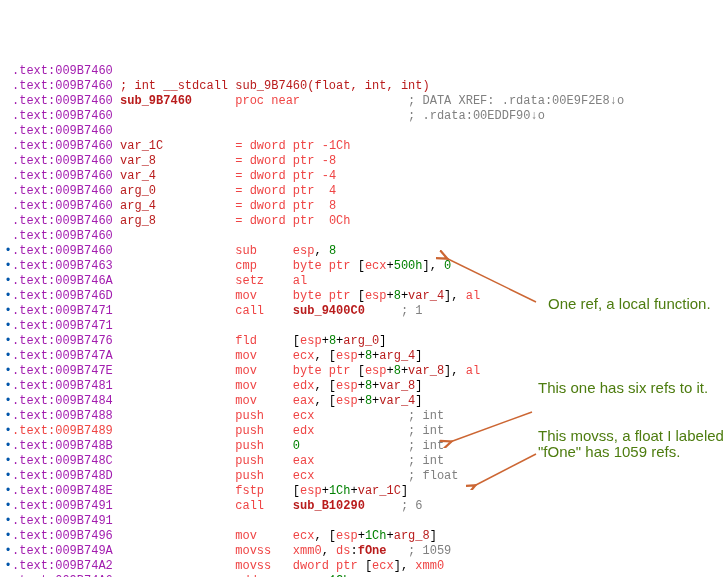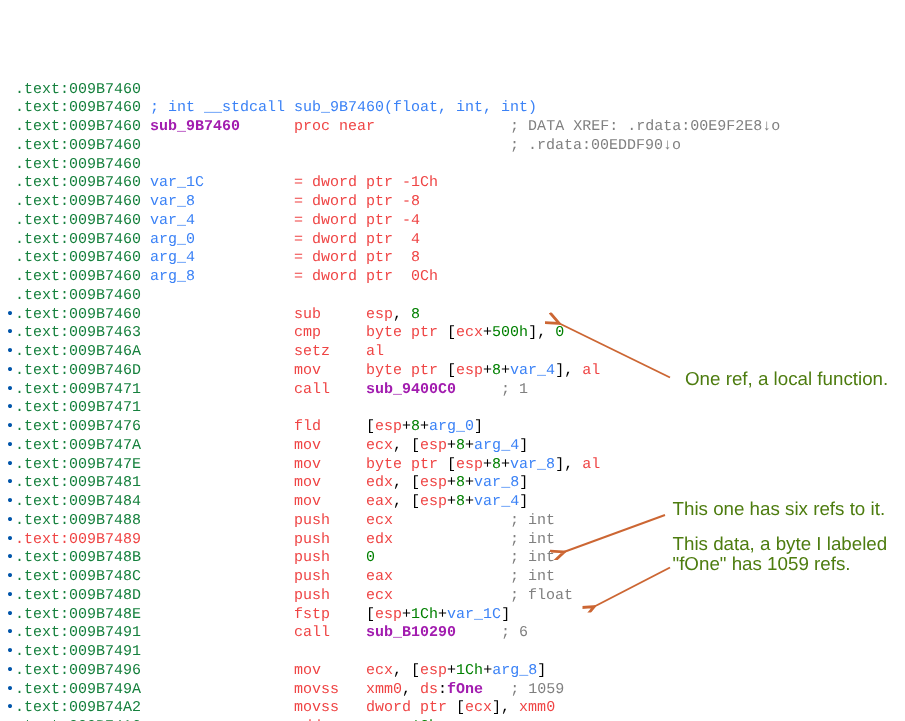--- a/index.html
+++ b/index.html
@@ -9,40 +9,40 @@
     font-family: "Consolas", "Courier New", monospace;
     font-size: 12px;
     line-height: 15px;
     white-space: pre;
     color: #000;
     width: 724px;
     overflow: hidden;
   }
   .row { display: block; position: relative; white-space: pre; }
   .gutter { display: inline-block; width: 8px; color: #0055aa; text-align: center; }
-  .addr { color: #15803d; }
-  .green { color: #3b82f6; }
-  .navy { color: #a21caf; font-weight: bold; }
+  .addr { color: #a21caf; }
+  .green { color: #b91c1c; }
+  .navy { color: #b91c1c; font-weight: bold; }
   .navy-plain { color: #ef4444; }
   .num { color: #008000; }
   .xref { color: #808080; font-family: Liberation Mono, monospace; }
   .cmt { color: #808080; }
   .annot { color: #4d7c0f; position: absolute; font-family: sans-serif; font-size: 15px; }
   svg.arrow { position: absolute; pointer-events: none; }
 </style>
 </head>
 <body>
 
 
 
 <div id="listing"><div class="row"><span class="gutter"> </span><span class="addr">.text:009B7460</span></div><div class="row"><span class="gutter"> </span><span class="addr">.text:009B7460</span><span class="green"> ; int __stdcall sub_9B7460(float, int, int)</span></div><div class="row"><span class="gutter"> </span><span class="addr">.text:009B7460</span><span class="navy"> sub_9B7460</span><span class="navy-plain">      proc near</span><span class="xref">               ; DATA XREF: .rdata:00E9F2E8↓o</span></div><div class="row"><span class="gutter"> </span><span class="addr">.text:009B7460</span><span class="xref">                                         ; .rdata:00EDDF90↓o</span></div><div class="row"><span class="gutter"> </span><span class="addr">.text:009B7460</span></div><div class="row"><span class="gutter"> </span><span class="addr">.text:009B7460</span><span class="green"> var_1C</span><span class="navy-plain">          = dword ptr -1Ch</span></div><div class="row"><span class="gutter"> </span><span class="addr">.text:009B7460</span><span class="green"> var_8</span><span class="navy-plain">           = dword ptr -8</span></div><div class="row"><span class="gutter"> </span><span class="addr">.text:009B7460</span><span class="green"> var_4</span><span class="navy-plain">           = dword ptr -4</span></div><div class="row"><span class="gutter"> </span><span class="addr">.text:009B7460</span><span class="green"> arg_0</span><span class="navy-plain">           = dword ptr  4</span></div><div class="row"><span class="gutter"> </span><span class="addr">.text:009B7460</span><span class="green"> arg_4</span><span class="navy-plain">           = dword ptr  8</span></div><div class="row"><span class="gutter"> </span><span class="addr">.text:009B7460</span><span class="green"> arg_8</span><span class="navy-plain">           = dword ptr  0Ch</span></div><div class="row"><span class="gutter"> </span><span class="addr">.text:009B7460</span></div><div class="row"><span class="gutter">•</span><span class="addr">.text:009B7460</span><span class="navy-plain">                 sub     </span><span class="navy-plain">esp</span><span>, </span><span class="num">8</span></div><div class="row"><span class="gutter">•</span><span class="addr">.text:009B7463</span><span class="navy-plain">                 cmp     </span><span class="navy-plain">byte ptr </span><span>[</span><span class="navy-plain">ecx</span><span>+</span><span class="num">500h</span><span>], </span><span class="num">0</span></div><div class="row"><span class="gutter">•</span><span class="addr">.text:009B746A</span><span class="navy-plain">                 setz    </span><span class="navy-plain">al</span></div><div class="row"><span class="gutter">•</span><span class="addr">.text:009B746D</span><span class="navy-plain">                 mov     </span><span class="navy-plain">byte ptr </span><span>[</span><span class="navy-plain">esp</span><span>+</span><span class="num">8</span><span>+</span><span class="green">var_4</span><span>], </span><span class="navy-plain">al</span></div><div class="row"><span class="gutter">•</span><span class="addr">.text:009B7471</span><span class="navy-plain">                 call    </span><span class="navy">sub_9400C0</span><span class="cmt">     ; 1</span></div><div class="row"><span class="gutter">•</span><span class="addr">.text:009B7471</span></div><div class="row"><span class="gutter">•</span><span class="addr">.text:009B7476</span><span class="navy-plain">                 fld     </span><span>[</span><span class="navy-plain">esp</span><span>+</span><span class="num">8</span><span>+</span><span class="green">arg_0</span><span>]</span></div><div class="row"><span class="gutter">•</span><span class="addr">.text:009B747A</span><span class="navy-plain">                 mov     </span><span class="navy-plain">ecx</span><span>, [</span><span class="navy-plain">esp</span><span>+</span><span class="num">8</span><span>+</span><span class="green">arg_4</span><span>]</span></div><div class="row"><span class="gutter">•</span><span class="addr">.text:009B747E</span><span class="navy-plain">                 mov     </span><span class="navy-plain">byte ptr </span><span>[</span><span class="navy-plain">esp</span><span>+</span><span class="num">8</span><span>+</span><span class="green">var_8</span><span>], </span><span class="navy-plain">al</span></div><div class="row"><span class="gutter">•</span><span class="addr">.text:009B7481</span><span class="navy-plain">                 mov     </span><span class="navy-plain">edx</span><span>, [</span><span class="navy-plain">esp</span><span>+</span><span class="num">8</span><span>+</span><span class="green">var_8</span><span>]</span></div><div class="row"><span class="gutter">•</span><span class="addr">.text:009B7484</span><span class="navy-plain">                 mov     </span><span class="navy-plain">eax</span><span>, [</span><span class="navy-plain">esp</span><span>+</span><span class="num">8</span><span>+</span><span class="green">var_4</span><span>]</span></div><div class="row"><span class="gutter">•</span><span class="addr">.text:009B7488</span><span class="navy-plain">                 push    </span><span class="navy-plain">ecx</span><span class="cmt">             ; int</span></div><div class="row"><span class="gutter">•</span><span class="navy-plain">.text:009B7489</span><span class="navy-plain">                 push    </span><span class="navy-plain">edx</span><span class="cmt">             ; int</span></div><div class="row"><span class="gutter">•</span><span class="addr">.text:009B748B</span><span class="navy-plain">                 push    </span><span class="num">0</span><span class="cmt">               ; int</span></div><div class="row"><span class="gutter">•</span><span class="addr">.text:009B748C</span><span class="navy-plain">                 push    </span><span class="navy-plain">eax</span><span class="cmt">             ; int</span></div><div class="row"><span class="gutter">•</span><span class="addr">.text:009B748D</span><span class="navy-plain">                 push    </span><span class="navy-plain">ecx</span><span class="cmt">             ; float</span></div><div class="row"><span class="gutter">•</span><span class="addr">.text:009B748E</span><span class="navy-plain">                 fstp    </span><span>[</span><span class="navy-plain">esp</span><span>+</span><span class="num">1Ch</span><span>+</span><span class="green">var_1C</span><span>]</span></div><div class="row"><span class="gutter">•</span><span class="addr">.text:009B7491</span><span class="navy-plain">                 call    </span><span class="navy">sub_B10290</span><span class="cmt">     ; 6</span></div><div class="row"><span class="gutter">•</span><span class="addr">.text:009B7491</span></div><div class="row"><span class="gutter">•</span><span class="addr">.text:009B7496</span><span class="navy-plain">                 mov     </span><span class="navy-plain">ecx</span><span>, [</span><span class="navy-plain">esp</span><span>+</span><span class="num">1Ch</span><span>+</span><span class="green">arg_8</span><span>]</span></div><div class="row"><span class="gutter">•</span><span class="addr">.text:009B749A</span><span class="navy-plain">                 movss   </span><span class="navy-plain">xmm0</span><span>, </span><span class="navy-plain">ds</span><span>:</span><span class="navy">fOne</span><span class="cmt">   ; 1059</span></div><div class="row"><span class="gutter">•</span><span class="addr">.text:009B74A2</span><span class="navy-plain">                 movss   </span><span class="navy-plain">dword ptr </span><span>[</span><span class="navy-plain">ecx</span><span>], </span><span class="navy-plain">xmm0</span></div><div class="row"><span class="gutter">•</span><span class="addr">.text:009B74A6</span><span class="navy-plain">                 add     </span><span class="navy-plain">esp</span><span>, </span><span class="num">1Ch</span></div></div>
 
 <div class="annot" style="left:548px; top:296px;">One ref, a local function.</div>
-<div class="annot" style="left:538px; top:400px;text-align:center;">This one has six refs to it.</div>
-<div class="annot" style="left:538px; top:428px;">This data, a byte I labeled</div>
+<div class="annot" style="left:538px; top:380px;text-align:center;">This one has six refs to it.</div>
+<div class="annot" style="left:538px; top:428px;">This movss, a float I labeled</div>
 <div class="annot" style="left:538px; top:444px;">"fOne" has 1059 refs.</div>
 
 <svg class="arrow" style="left:436px; top:250px;" width="110" height="60">
 <defs>
       <marker id="ah1" markerWidth="8" markerHeight="8" refX="2" refY="4" orient="auto">
         <path d="M8,1 L1,4 L8,7" fill="none" stroke="#cc6633" stroke-width="1.5"></path>
       </marker>
     </defs>
 <line x1="100" y1="52" x2="10" y2="8" stroke="#cc6633" stroke-width="1.5" marker-end="url(#ah1)"></line>
 </svg>

